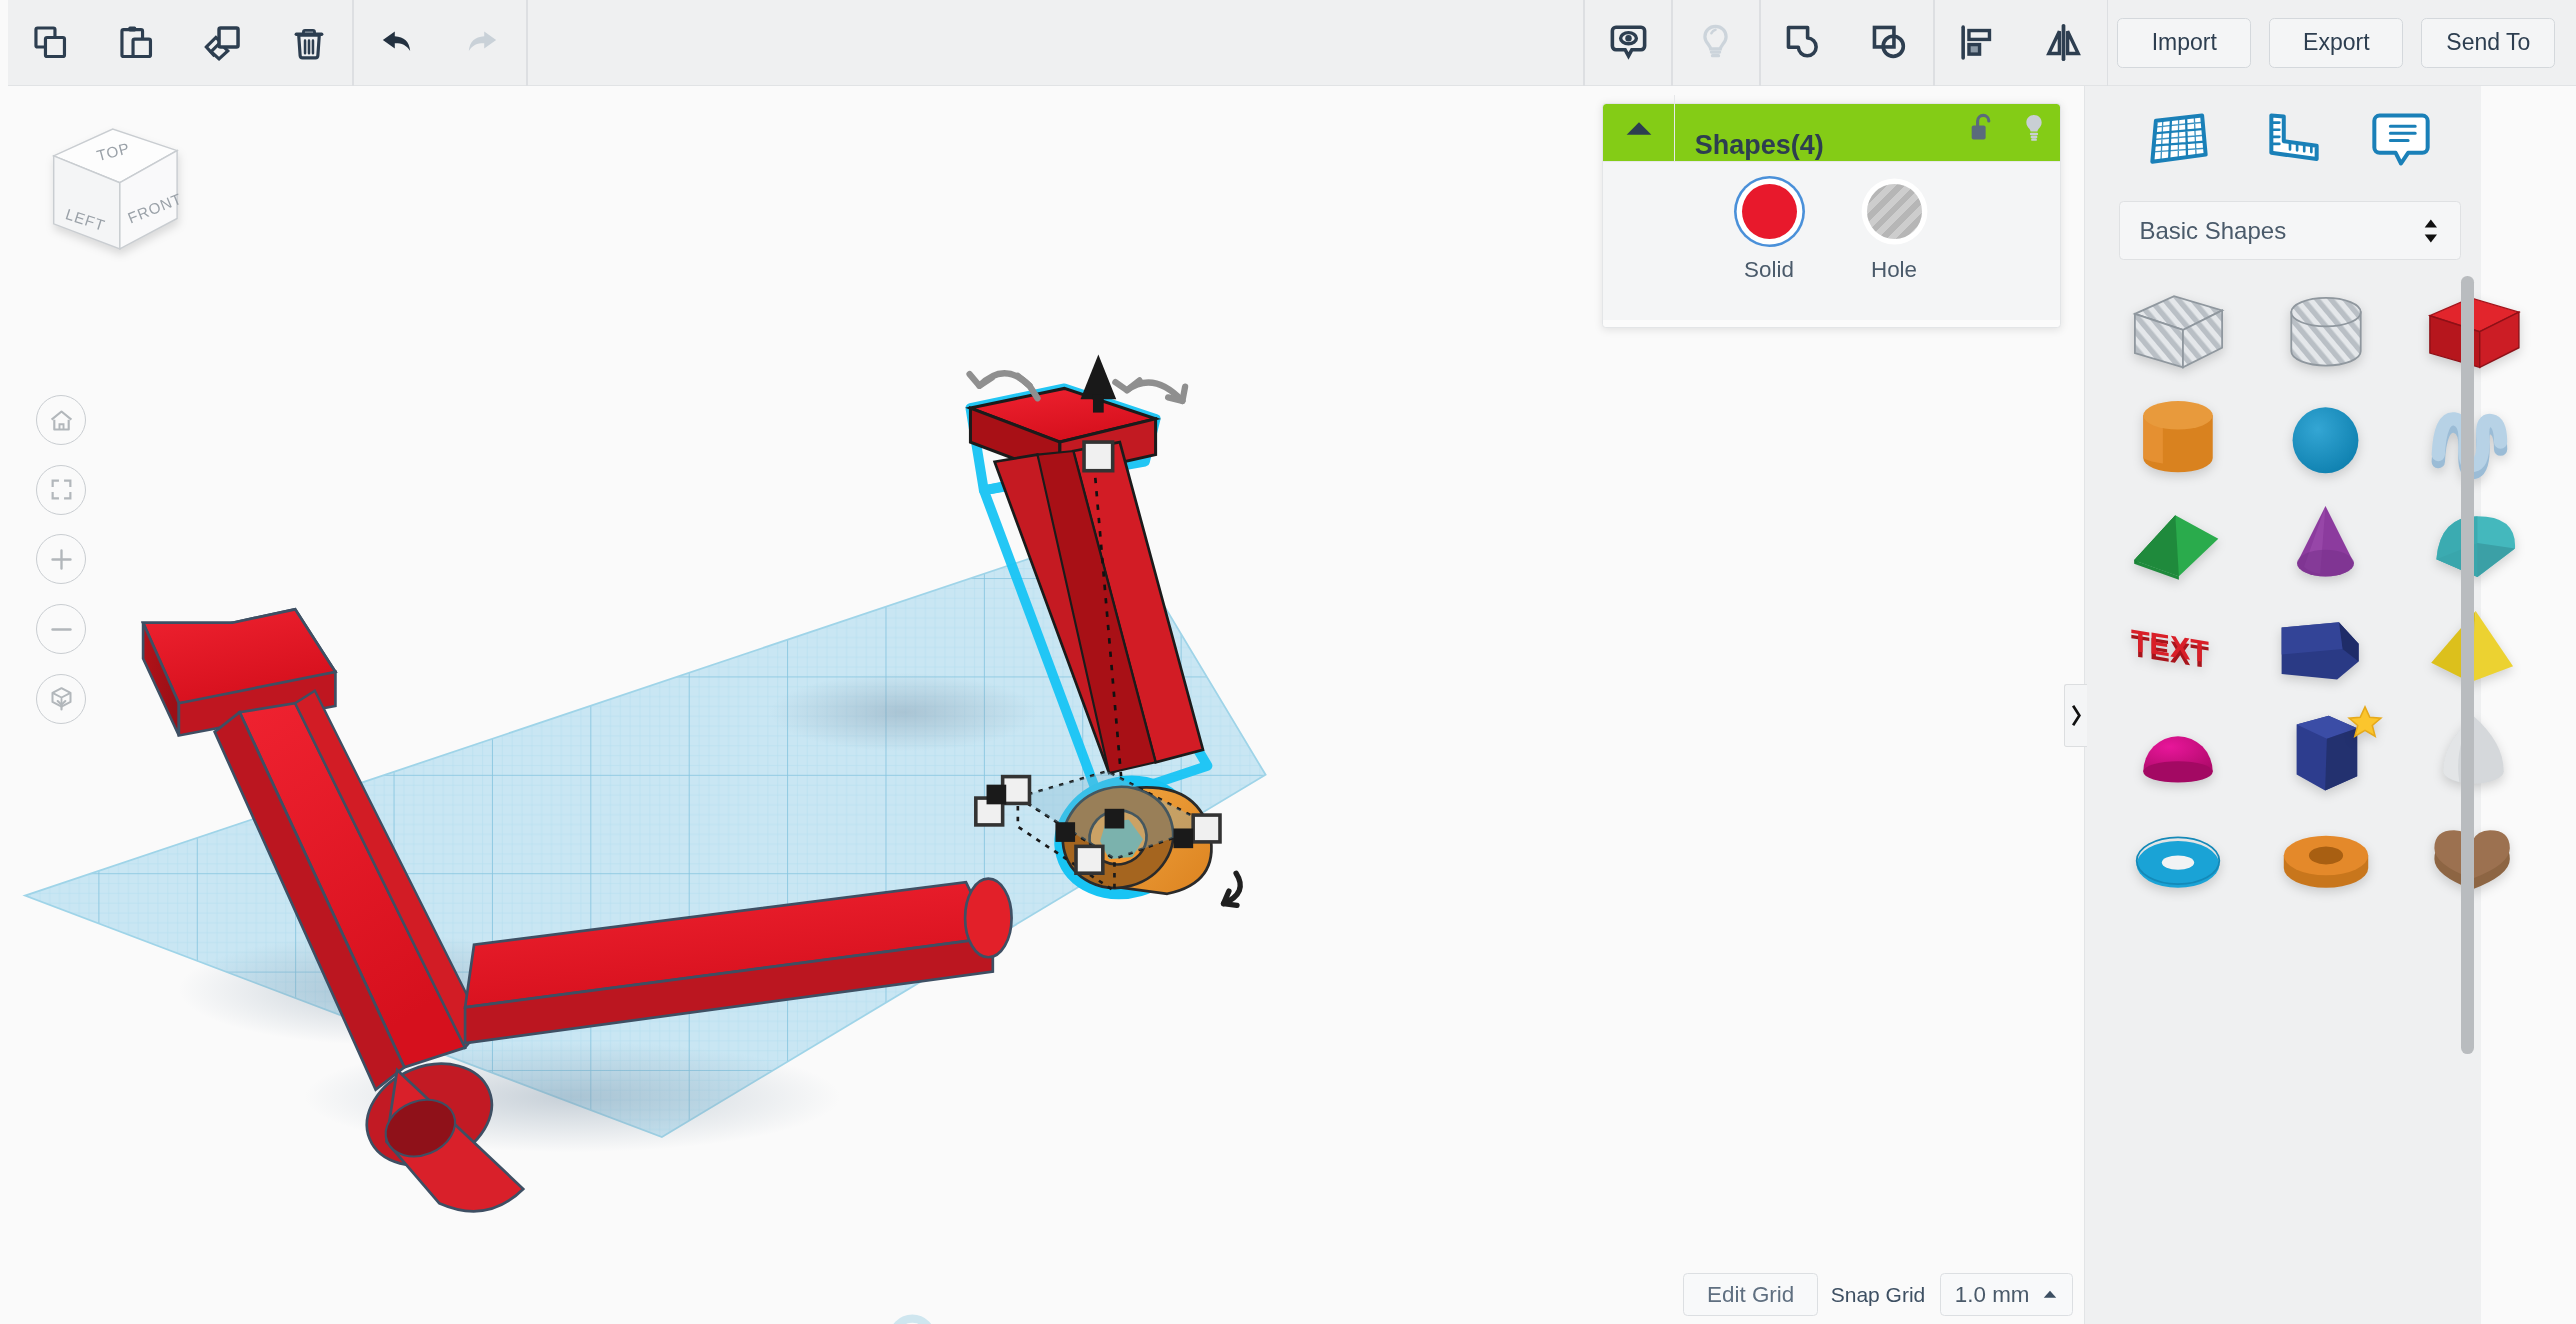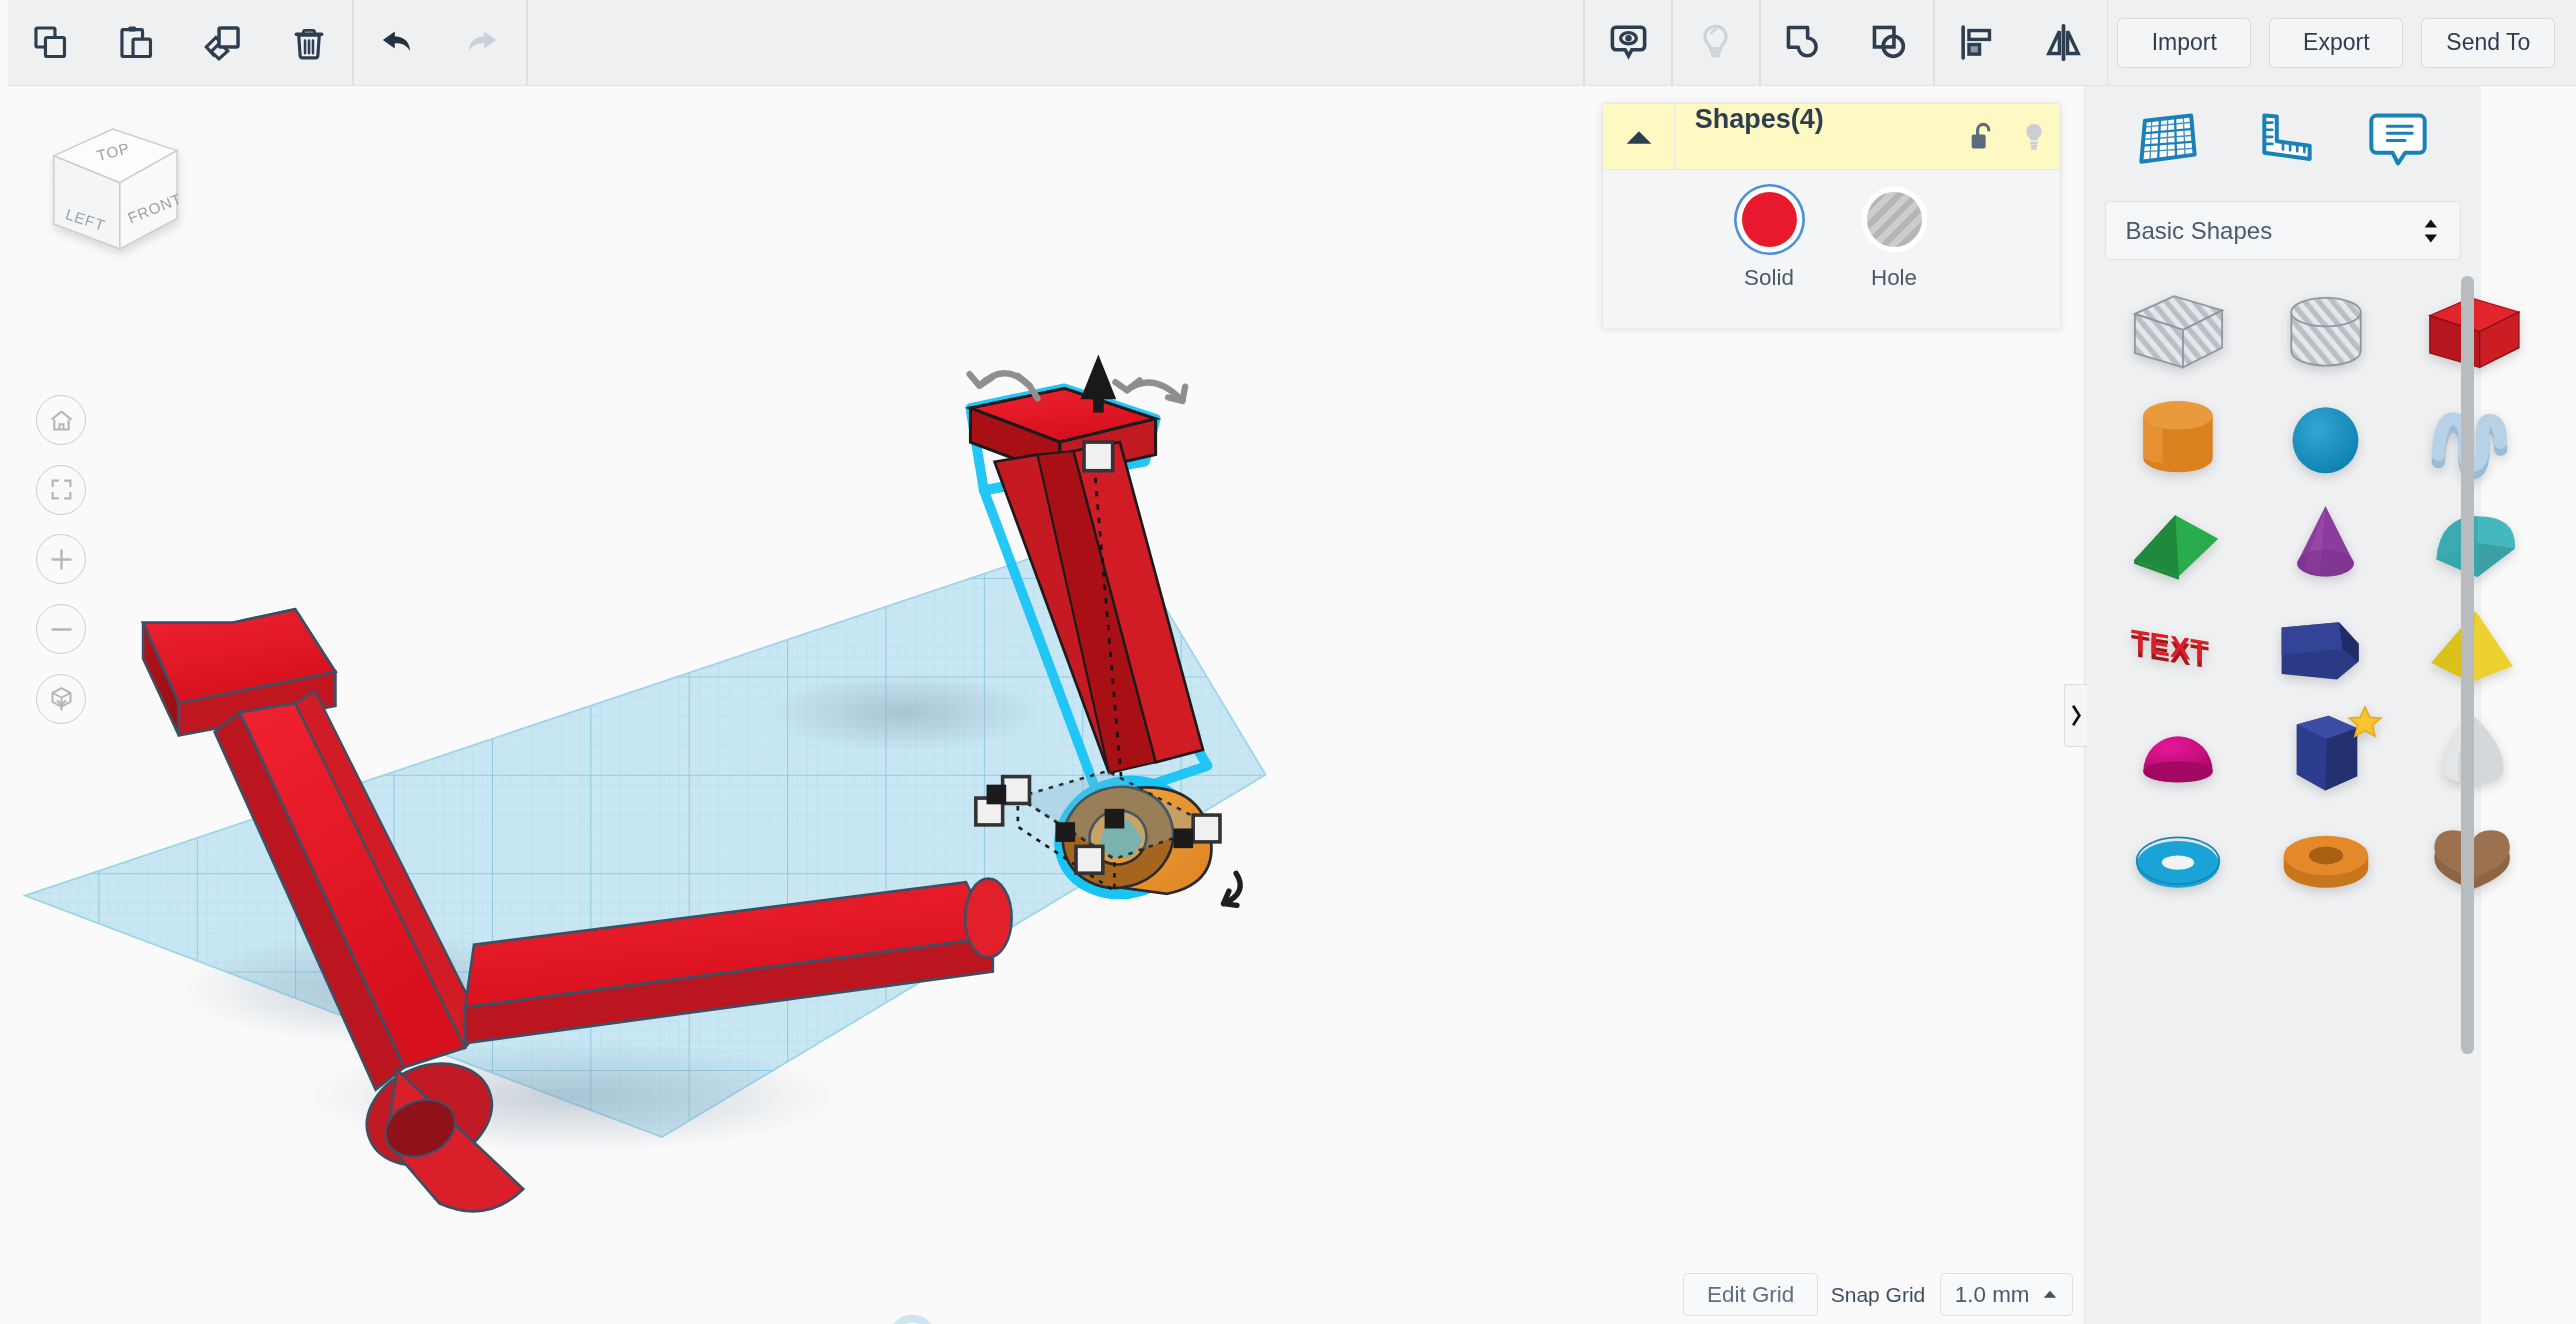--- a/index.html
+++ b/index.html
@@ -78,22 +78,22 @@
   #shapes-panel {
     position: absolute; top: 103px; left: 1602px;
     width: 459px; height: 225px;
     background: #fbfbfb;
     border: 0.9px solid #e3e5e7;
     border-radius: 3.6px;
     box-shadow: 0 1.8px 8px rgba(0,0,0,0.10);
     z-index: 40;
   }
   #shapes-head {
-    height: 66px; display: flex; align-items: flex-start;
-    background: #fef9c3;
+    height: 58px; display: flex; align-items: flex-end;
+    background: #84cc16;
     border-bottom: 0.9px solid #e6e8ea;
     border-radius: 3.6px 3.6px 0 0;
   }
   #collapse-cell {
     width: 72px; height: 66px; display:flex; align-items:center; justify-content:center;
     border-right: 0.9px solid #e6e8ea; cursor: pointer;
   }
   #shapes-title { font-size: 27px; font-weight: bold; color: #2d3e50; margin-left: 19.7px; flex: 1 1 auto; }
   .head-icon { width: 52px; height: 66px; display:flex; align-items:center; justify-content:center; cursor:pointer; }
   #shapes-body {
@@ -143,20 +143,21 @@
     display: flex; align-items: center; justify-content: center;
     cursor: pointer; z-index: 50;
   }
 
   
   #sidebar {
     position: absolute; top: 86px; left: 2084px;
     width: 397px; height: 1239px;
     background: #eff0f1;
     border-left: 0.9px solid #e2e4e6;
+    padding-left: 14px;
   }
   #side-tabs {
     height: 106px; display: flex; align-items: center;
     justify-content: space-around; padding: 0 25px;
   }
   .side-tab { width: 98px; height: 82px; display:flex; align-items:center; justify-content:center; cursor:pointer; border-radius:4.5px; }
   #category-select {
     margin: 9px 19.7px 0 19.7px;
     height: 59px;
     background: #f5f6f7;

